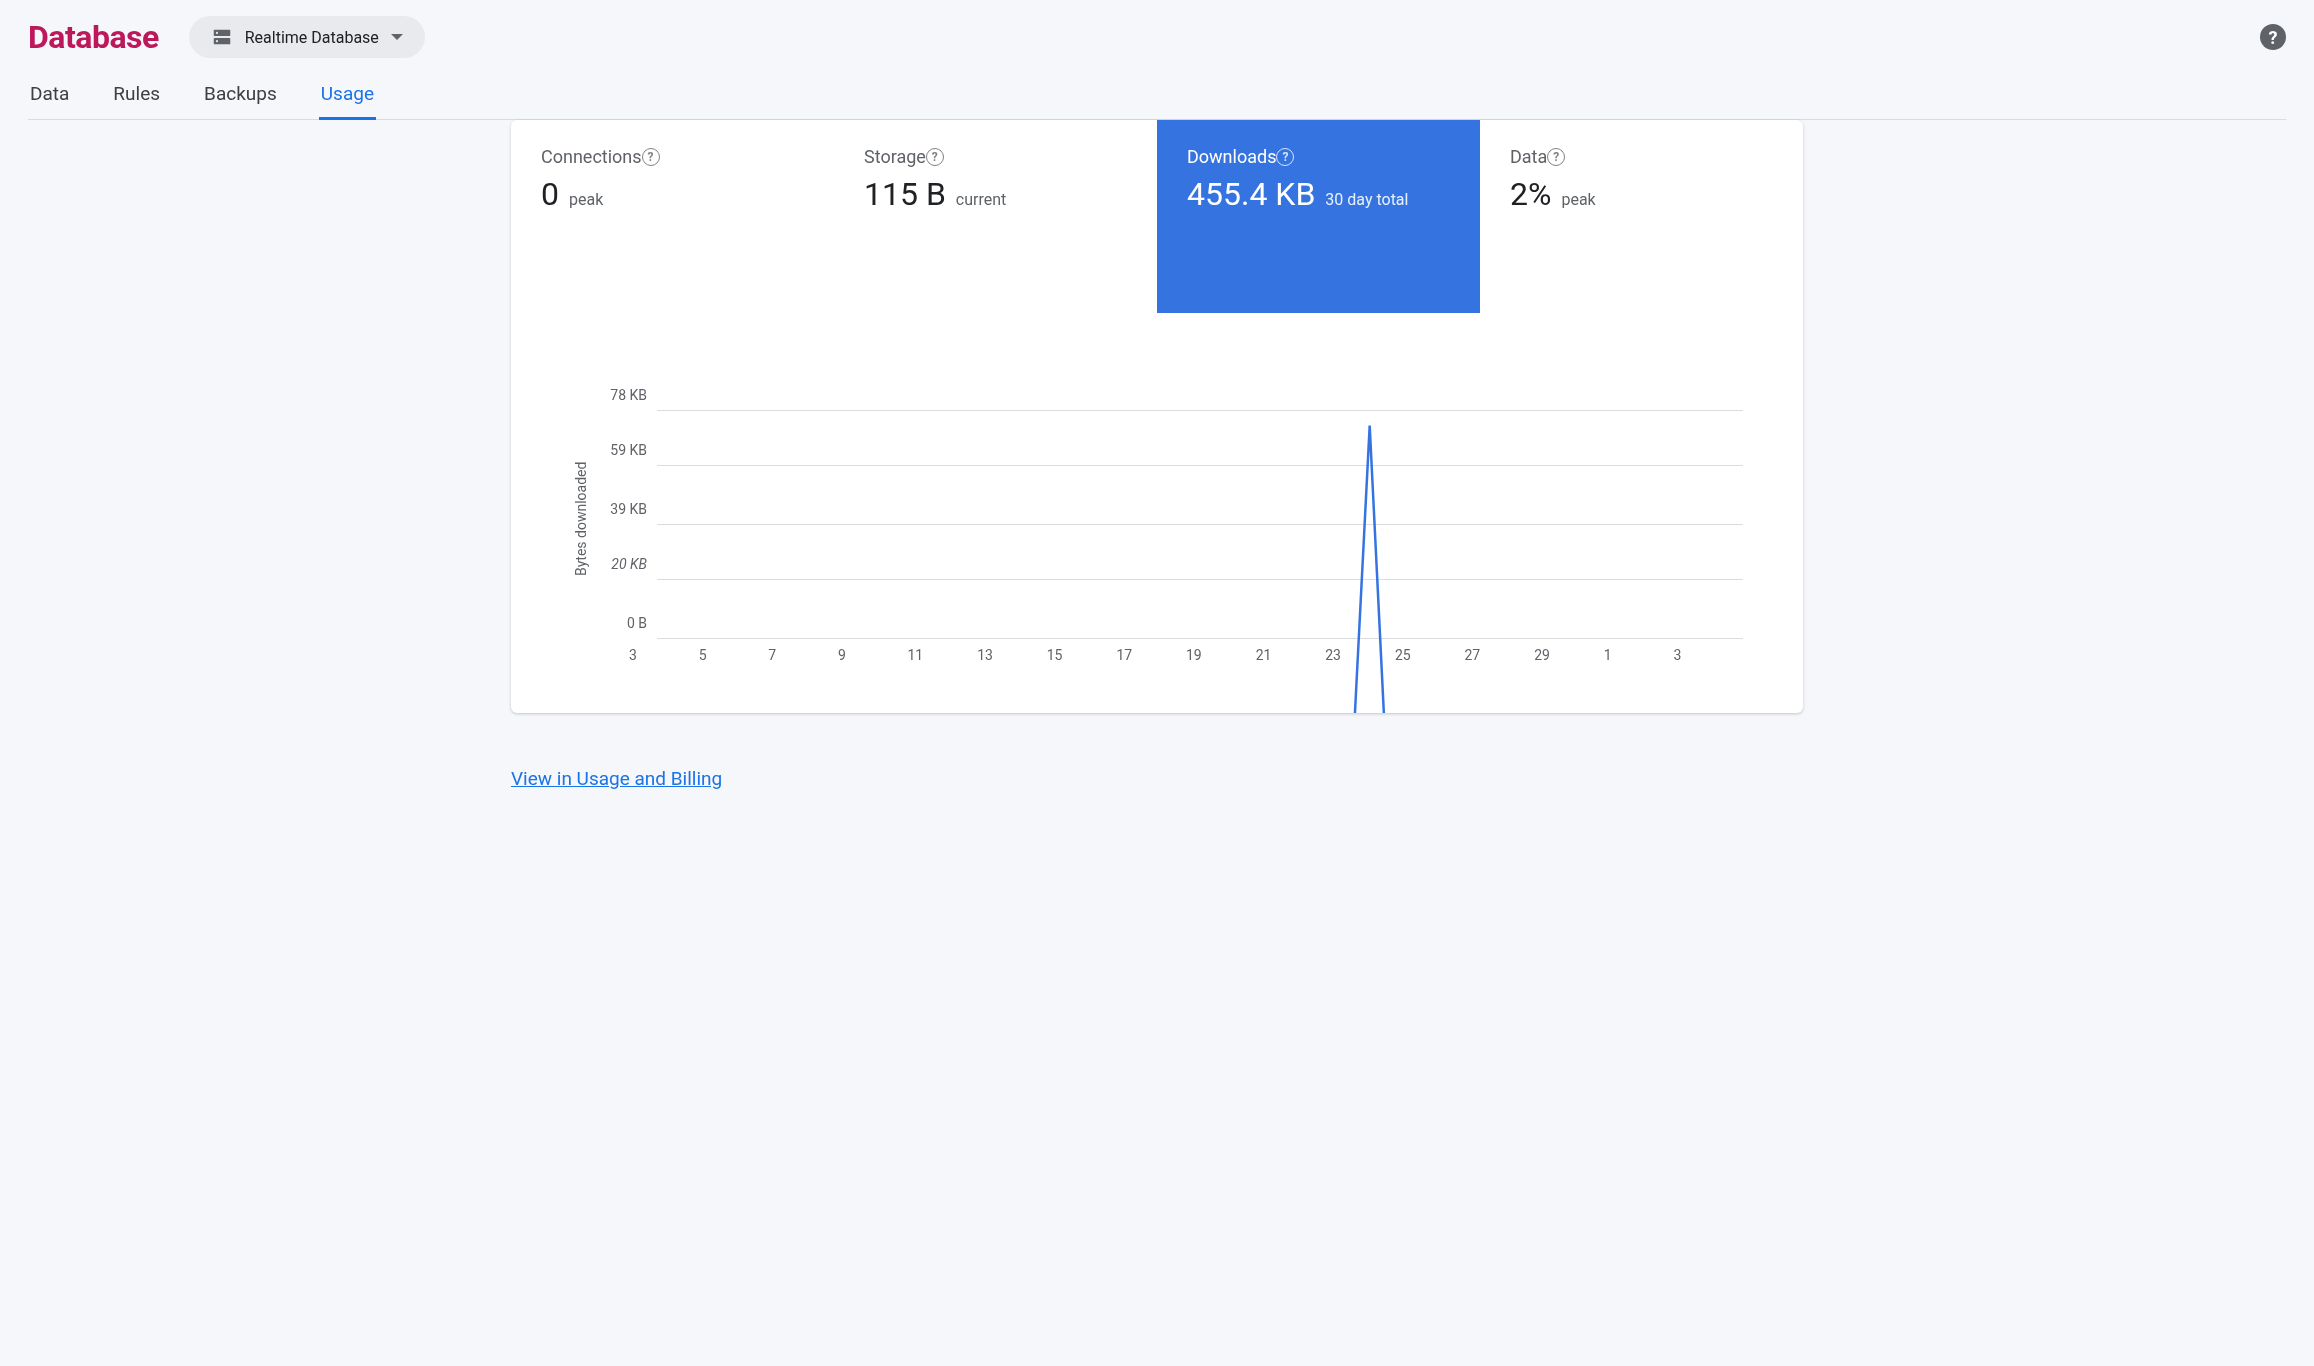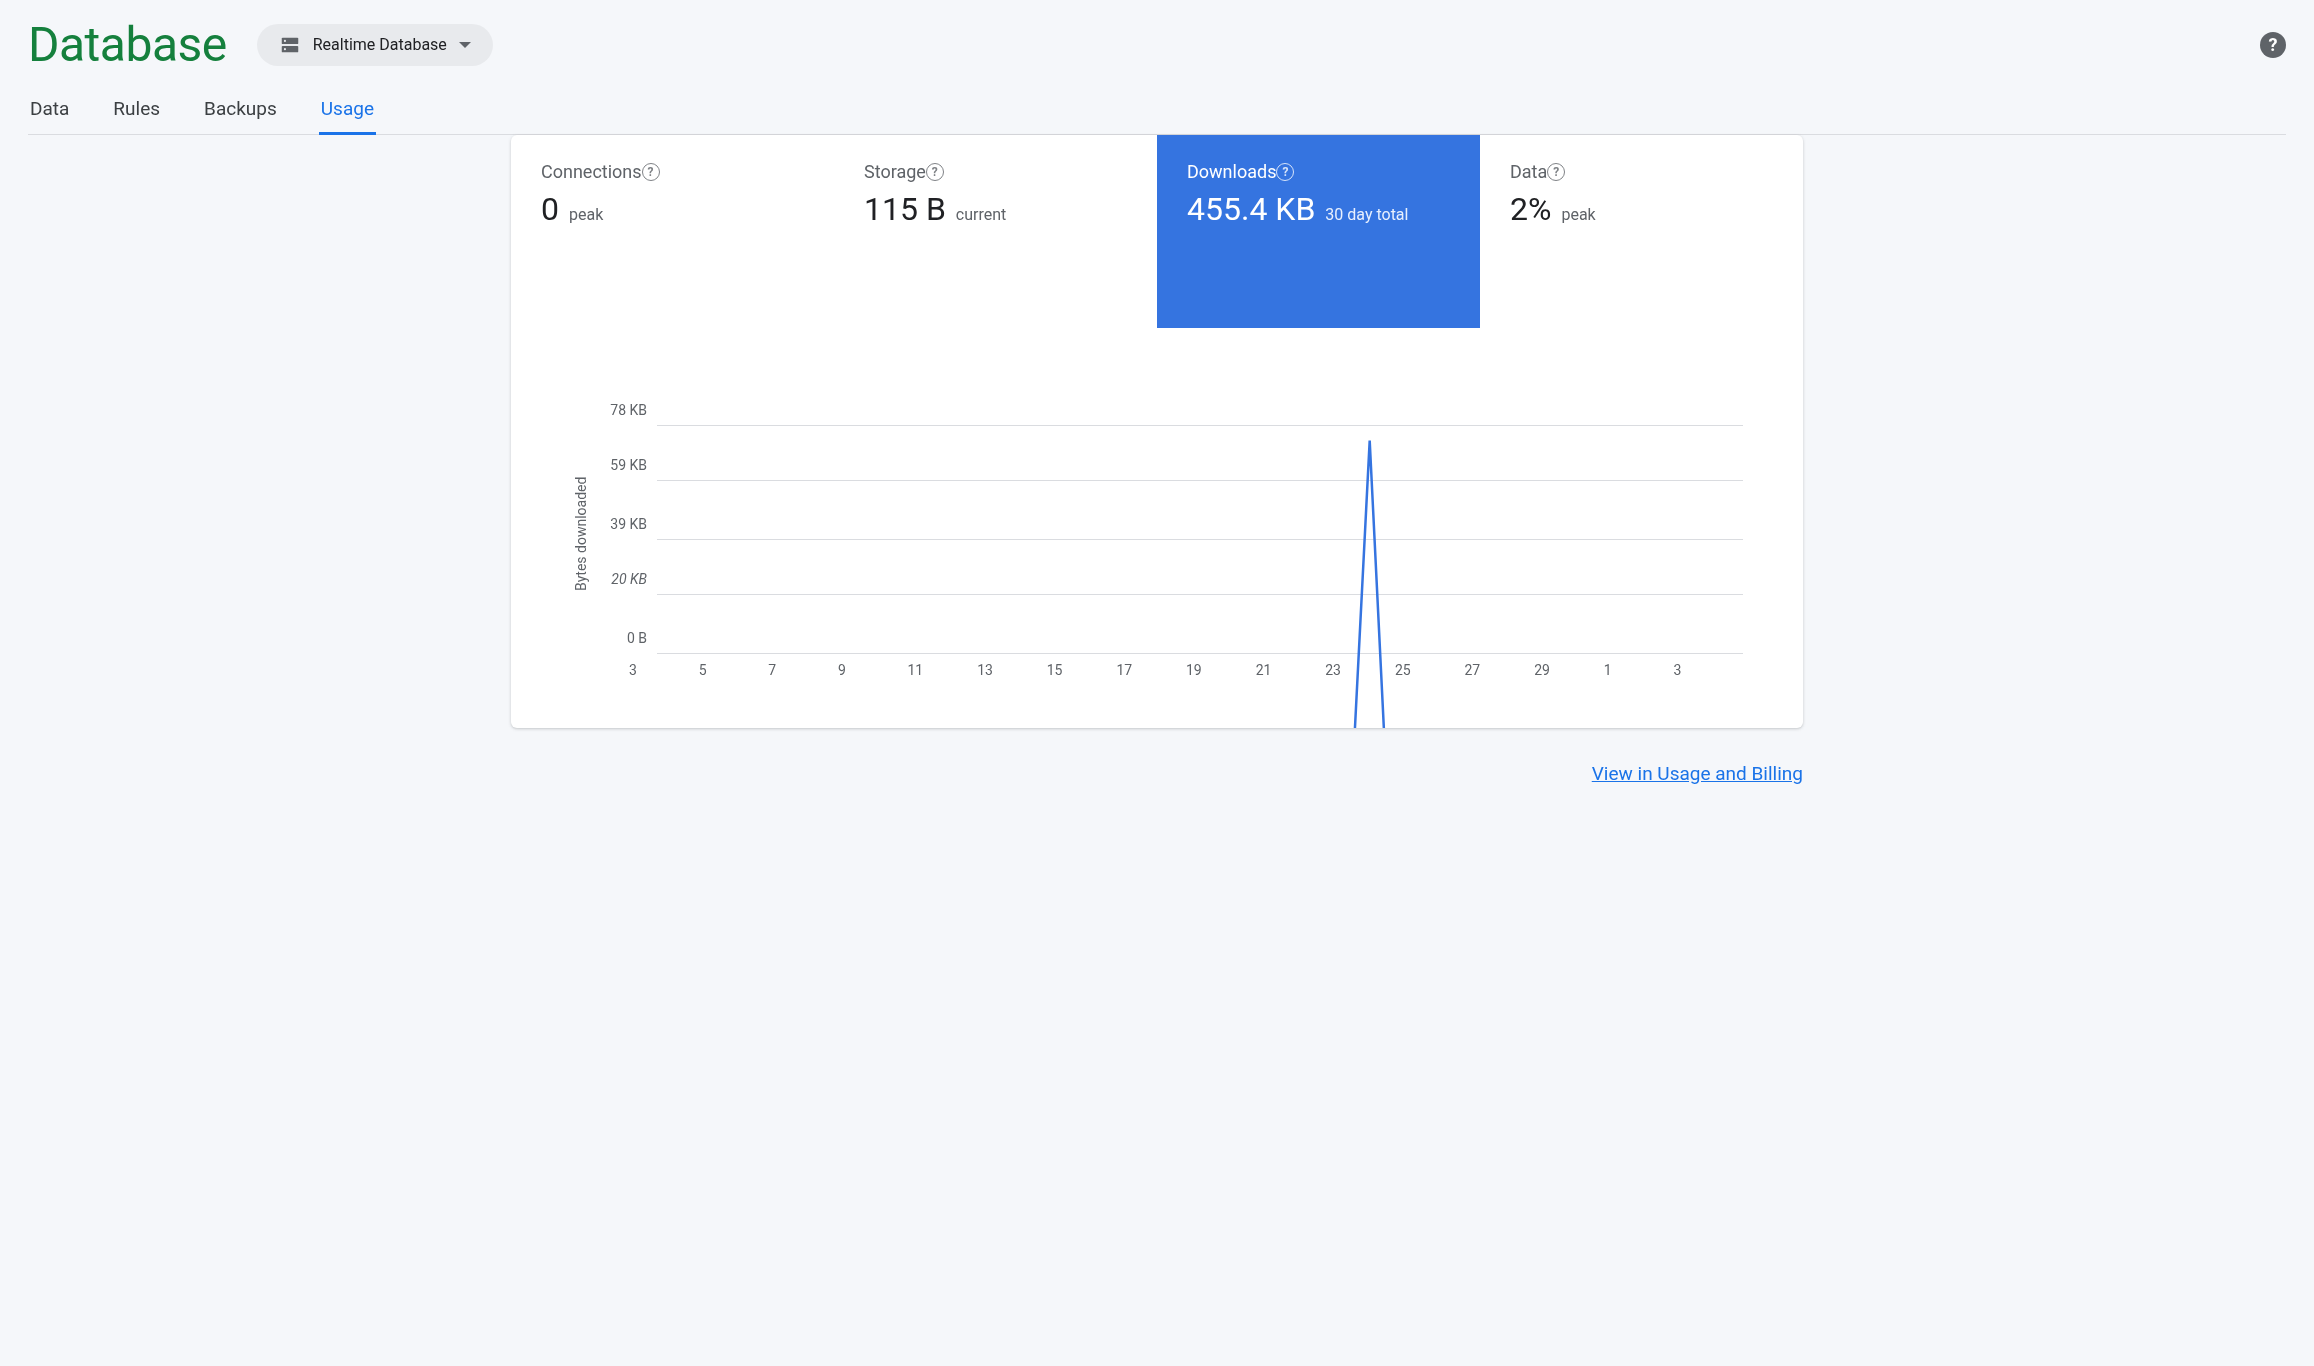--- a/index.html
+++ b/index.html
@@ -9,23 +9,23 @@
       color: #202124;
       padding: 16px 28px;
     }
     .header-row {
       display: flex;
       align-items: center;
       gap: 30px;
       padding-bottom: 14px;
     }
     .page-title {
-      font-size: 48px;
-      font-weight: 400;
-      color: #15803d;
+      font-size: 32px;
+      font-weight: 700;
+      color: #be185d;
       letter-spacing: -0.5px;
     }
     .db-selector {
       display: inline-flex;
       align-items: center;
       gap: 12px;
       background: #e8eaed;
       border-radius: 24px;
       padding: 10px 22px;
       cursor: pointer;
@@ -209,22 +209,21 @@
       margin-left: 62px;
       margin-top: 8px;
     }
     .xlabel {
       flex: 1;
       text-align: left;
       font-size: 14px;
       color: #5f6368;
     }
     .footer-link {
-      text-align: right;
-      padding: 34px 4px 20px;
+      padding: 54px 4px 20px;
     }
     .footer-link a {
       color: #1a73e8;
       font-size: 19px;
       text-decoration: underline;
       cursor: pointer;
     }
   </style>
 </head>
 <body>

